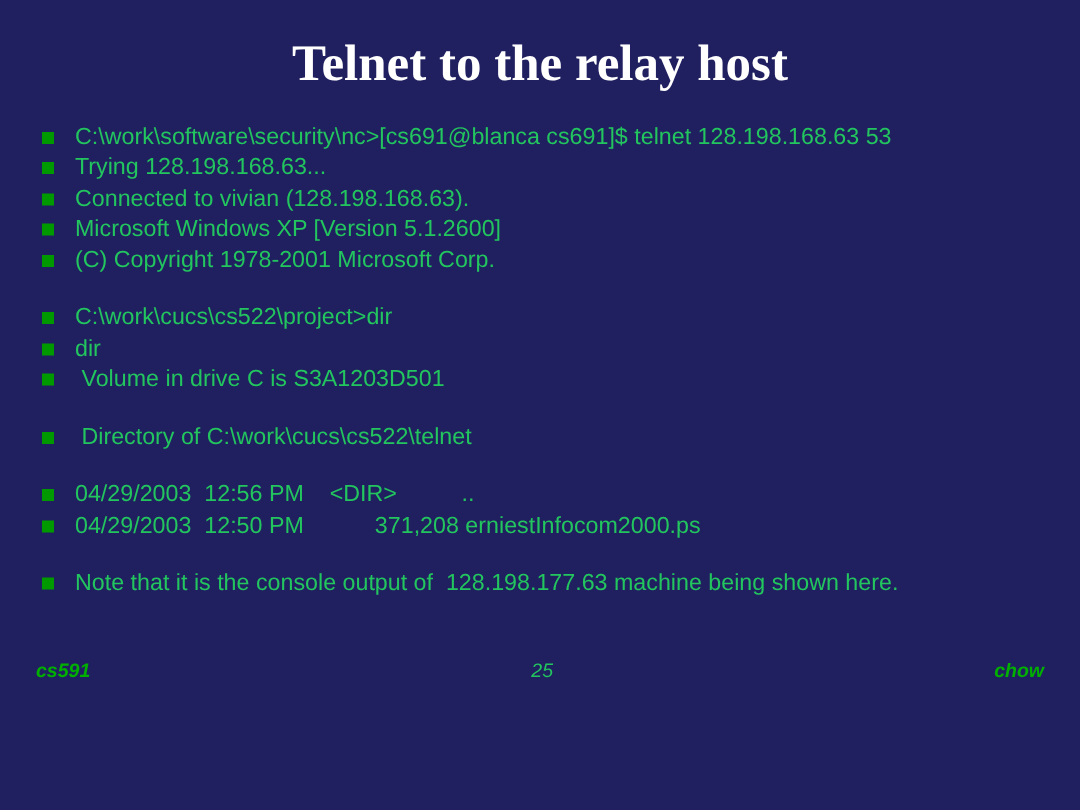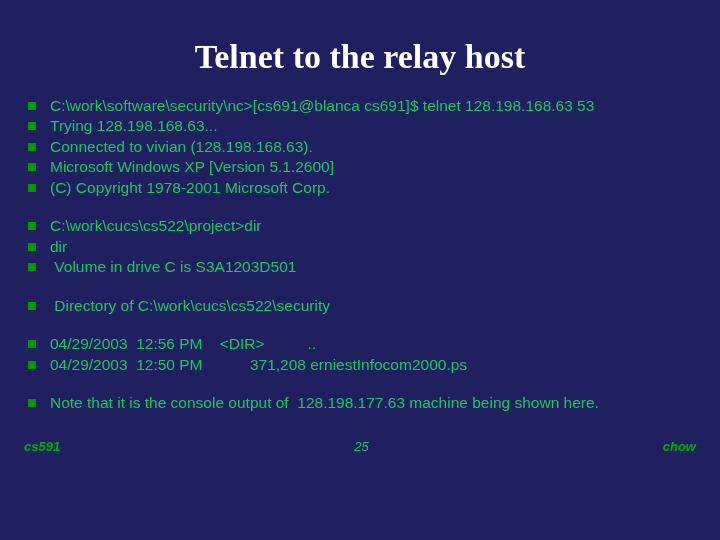--- a/index.html
+++ b/index.html
@@ -10,21 +10,21 @@
     height: 540px;
     font-family: Arial, Helvetica, sans-serif;
     color: #ffffff;
     overflow: hidden;
     position: relative;
   }
   .slide {
     width: 720px;
     height: 464px;
     box-sizing: border-box;
-    padding: 32px 24px 0 24px;
+    padding: 18px 24px 0 24px;
     position: relative;
   }
   .title {
     font-family: "Times New Roman", Times, serif;
     font-size: 34px;
     font-weight: bold;
     text-align: center;
     margin: 6px 0 20px 0;
     color: #ffffff;
   }
@@ -120,21 +120,21 @@
         </li>
       <li>
           <span class="bullet"></span>
           <span class="txt"> Volume in drive C is S3A1203D501</span>
         </li>
     </ul>
 
     <ul class="block">
       <li>
           <span class="bullet"></span>
-          <span class="txt"> Directory of C:\work\cucs\cs522\security</span>
+          <span class="txt"> Directory of C:\work\cucs\cs522\telnet</span>
         </li>
     </ul>
 
     <ul class="block">
       <li>
           <span class="bullet"></span>
           <span class="txt">04/29/2003  12:56 PM    &lt;DIR&gt;          ..</span>
         </li>
       <li>
           <span class="bullet"></span>

